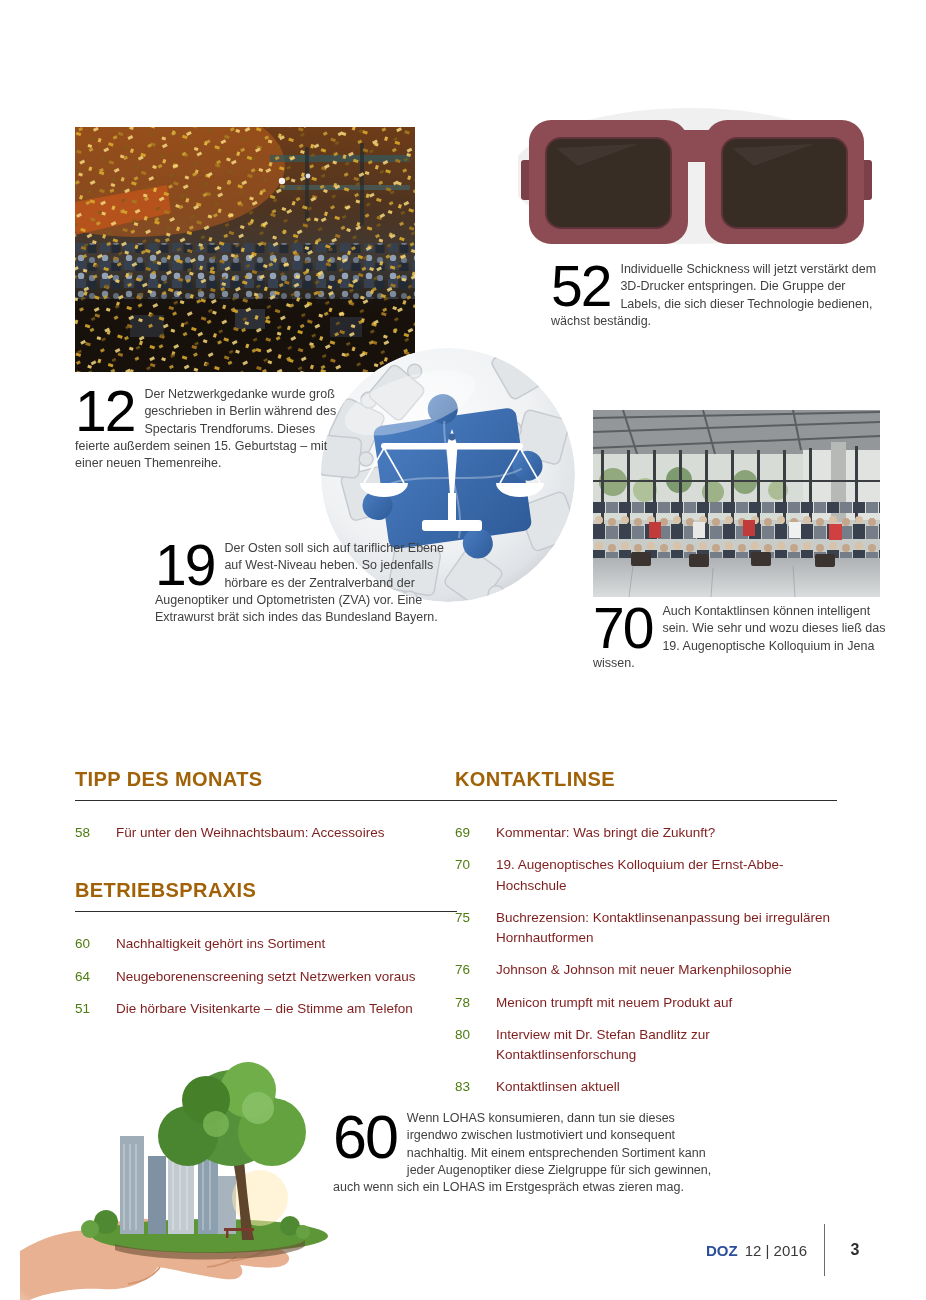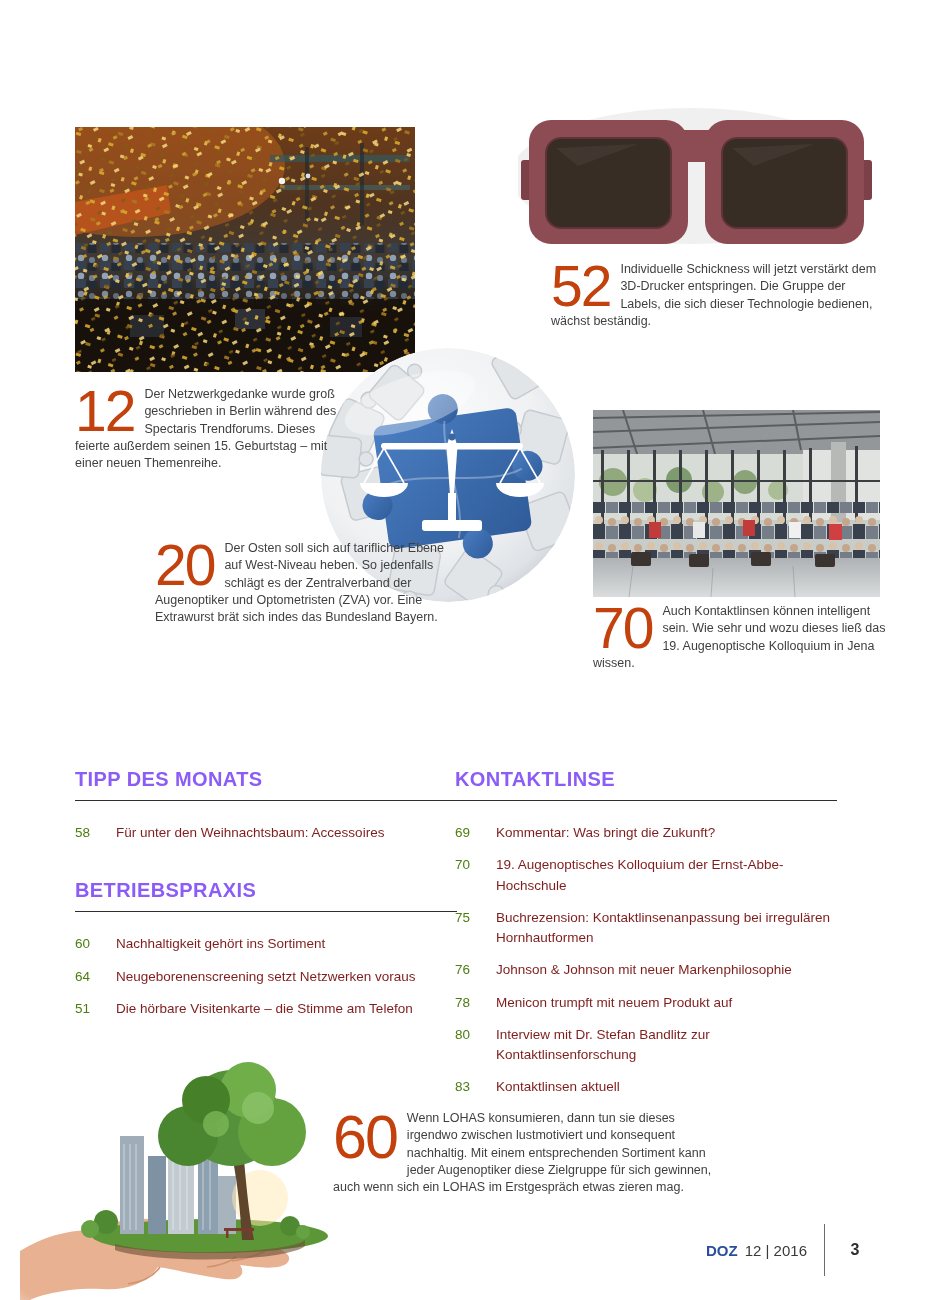--- a/index.html
+++ b/index.html
@@ -1,26 +1,26 @@
 <!DOCTYPE html>
 <html><head>
 <meta charset="utf-8">
 <style>
   html,body{margin:0;padding:0;background:#e9e9e9;}
   .page{position:relative;width:926px;height:1300px;background:#ffffff;margin:0 auto;
         font-family:"Liberation Sans", sans-serif;overflow:hidden;}
   .photo{position:absolute;z-index:1;}
   
   .teaser{position:absolute;z-index:5;color:#3f3f3f;font-size:12.5px;line-height:1.38;}
-  .big-num{float:left;font-size:57px;line-height:0.82;margin:2px 10px 2px 0;color:#c2410c;
+  .big-num{float:left;font-size:57px;line-height:0.82;margin:2px 10px 2px 0;color:#000000;
            letter-spacing:-2px;font-weight:normal;}
   .big-num.xl{font-size:61px;}
   
   .toc-col{position:absolute;top:768px;z-index:5;width:382px;color:#3c3c3c;}
-  .sec-title{font-size:20px;font-weight:bold;color:#8b5cf6;letter-spacing:.4px;margin:0;}
+  .sec-title{font-size:20px;font-weight:bold;color:#a16207;letter-spacing:.4px;margin:0;}
   .sec-rule{border-bottom:1.5px solid #2e2e2e;margin-top:9px;height:0;}
   .entries{margin-top:22px;}
   .toc-entry{display:grid;grid-template-columns:41px 1fr;font-size:13.5px;line-height:1.5;
              margin-bottom:12px;}
   .toc-page{color:#4d7c0f;}
   .toc-title{color:#7f1d1d;}
   .sec-gap{margin-top:36px;}
   
   .footer{position:absolute;top:1222px;right:58px;height:56px;display:flex;align-items:center;z-index:5;}
   .footer-issue{font-size:15px;color:#3a3a3a;display:flex;align-items:baseline;}
@@ -306,22 +306,22 @@
     </g>
     <rect width="315" height="252" fill="url(#fadeG)"></rect>
   </svg>
 
   <div class="teaser" style="left:75px;top:386px;width:263px;">
     <span class="big-num">12</span>
     <span>Der Netzwerkgedanke wurde groß geschrieben in Berlin während des Spectaris Trendforums. Dieses feierte außerdem seinen 15. Geburtstag – mit einer neuen Themenreihe.</span>
   </div>
 
   <div class="teaser" style="left:155px;top:540px;width:292px;">
-    <span class="big-num">20</span>
-    <span>Der Osten soll sich auf tariflicher Ebene auf West-Niveau heben. So jedenfalls schlägt es der Zentralverband der Augenoptiker und Optometristen (ZVA) vor. Eine Extrawurst brät sich indes das Bundesland Bayern.</span>
+    <span class="big-num">19</span>
+    <span>Der Osten soll sich auf tariflicher Ebene auf West-Niveau heben. So jedenfalls hörbare es der Zentralverband der Augenoptiker und Optometristen (ZVA) vor. Eine Extrawurst brät sich indes das Bundesland Bayern.</span>
   </div>
 
   <div class="teaser" style="left:551px;top:261px;width:332px;">
     <span class="big-num">52</span>
     <span>Individuelle Schickness will jetzt verstärkt dem 3D-Drucker entspringen. Die Gruppe der Labels, die sich dieser Technologie bedienen, wächst beständig.</span>
   </div>
 
   <div class="teaser" style="left:593px;top:603px;width:302px;">
     <span class="big-num">70</span>
     <span>Auch Kontaktlinsen können intelligent sein. Wie sehr und wozu dieses ließ das 19. Augenoptische Kolloquium in Jena wissen.</span>

